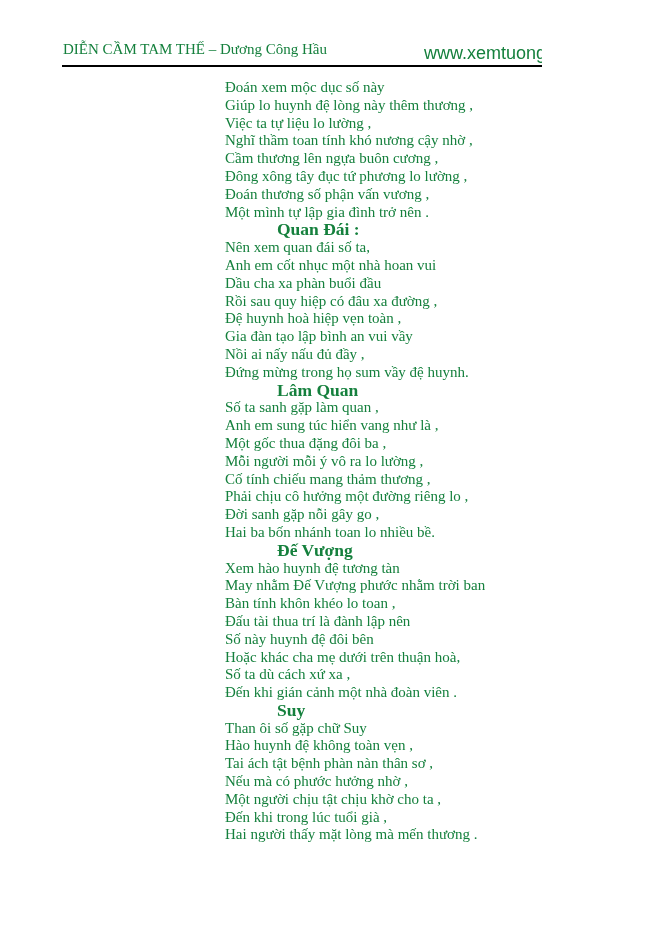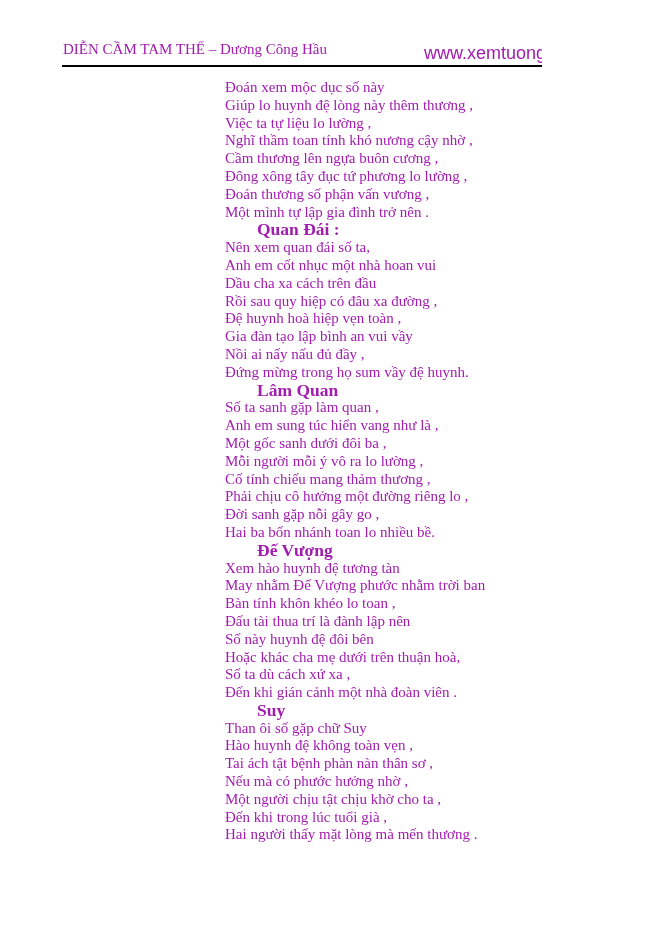--- a/index.html
+++ b/index.html
@@ -5,21 +5,21 @@
   html, body {
     margin: 0;
     padding: 0;
     background: #ffffff;
   }
   .page {
     position: relative;
     width: 542px;
     height: 936px;
     background: #ffffff;
-    color: #a21caf;
+    color: #15803d;
     font-family: "Liberation Serif", "DejaVu Serif", serif;
     overflow: hidden;
   }
   .header-title {
     position: absolute;
     left: 63px;
     top: 41px;
     font-size: 15px;
     white-space: nowrap;
   }
@@ -53,21 +53,21 @@
   }
   .poem-line {
     margin: 0;
     padding: 0;
     height: 17.8px;
     line-height: 17.8px;
     font-size: 15px;
     white-space: nowrap;
   }
   .section-heading {
-    margin: 0 0 0 32px;
+    margin: 0 0 0 52px;
     padding: 0;
     height: 17.8px;
     line-height: 17.8px;
     font-size: 17.5px;
     white-space: nowrap;
   }
   .section-heading.bold { font-weight: bold; }
   .section-heading.regular { font-weight: bold; }
 </style>
 </head>
@@ -84,30 +84,30 @@
       <p class="poem-line">Giúp lo huynh đệ lòng này thêm thương ,</p>
       <p class="poem-line">Việc ta tự liệu lo lường ,</p>
       <p class="poem-line">Nghĩ thầm toan tính khó nương cậy nhờ ,</p>
       <p class="poem-line">Cầm thương lên ngựa buôn cương ,</p>
       <p class="poem-line">Đông xông tây đục tứ phương lo lường ,</p>
       <p class="poem-line">Đoán thương số phận vấn vương ,</p>
       <p class="poem-line">Một mình tự lập gia đình trở nên .</p>
       <div class="section-heading bold">Quan Đái :</div>
       <p class="poem-line">Nên xem quan đái số ta,</p>
       <p class="poem-line">Anh em cốt nhục một nhà hoan vui</p>
-      <p class="poem-line">Dầu cha xa cách trên đầu</p>
+      <p class="poem-line">Dầu cha xa phàn buổi đầu</p>
       <p class="poem-line">Rồi sau quy hiệp có đâu xa đường ,</p>
       <p class="poem-line">Đệ huynh hoà hiệp vẹn toàn ,</p>
       <p class="poem-line">Gia đàn tạo lập bình an vui vầy</p>
       <p class="poem-line">Nồi ai nấy nấu đủ đầy ,</p>
       <p class="poem-line">Đứng mừng trong họ sum vầy đệ huynh.</p>
       <div class="section-heading bold">Lâm Quan</div>
       <p class="poem-line">Số ta sanh gặp làm quan ,</p>
       <p class="poem-line">Anh em sung túc hiển vang như là ,</p>
-      <p class="poem-line">Một gốc sanh dưới đôi ba ,</p>
+      <p class="poem-line">Một gốc thua đặng đôi ba ,</p>
       <p class="poem-line">Mỗi người mỗi ý vô ra lo lường ,</p>
       <p class="poem-line">Cố tính chiếu mang thảm thương ,</p>
       <p class="poem-line">Phải chịu cô hưởng một đường riêng lo ,</p>
       <p class="poem-line">Đời sanh gặp nỗi gây go ,</p>
       <p class="poem-line">Hai ba bốn nhánh toan lo nhiều bề.</p>
       <div class="section-heading regular">Đế Vượng</div>
       <p class="poem-line">Xem hào huynh đệ tương tàn</p>
       <p class="poem-line">May nhằm Đế Vượng phước nhằm trời ban</p>
       <p class="poem-line">Bàn tính khôn khéo lo toan ,</p>
       <p class="poem-line">Đấu tài thua trí là đành lập nên</p>

